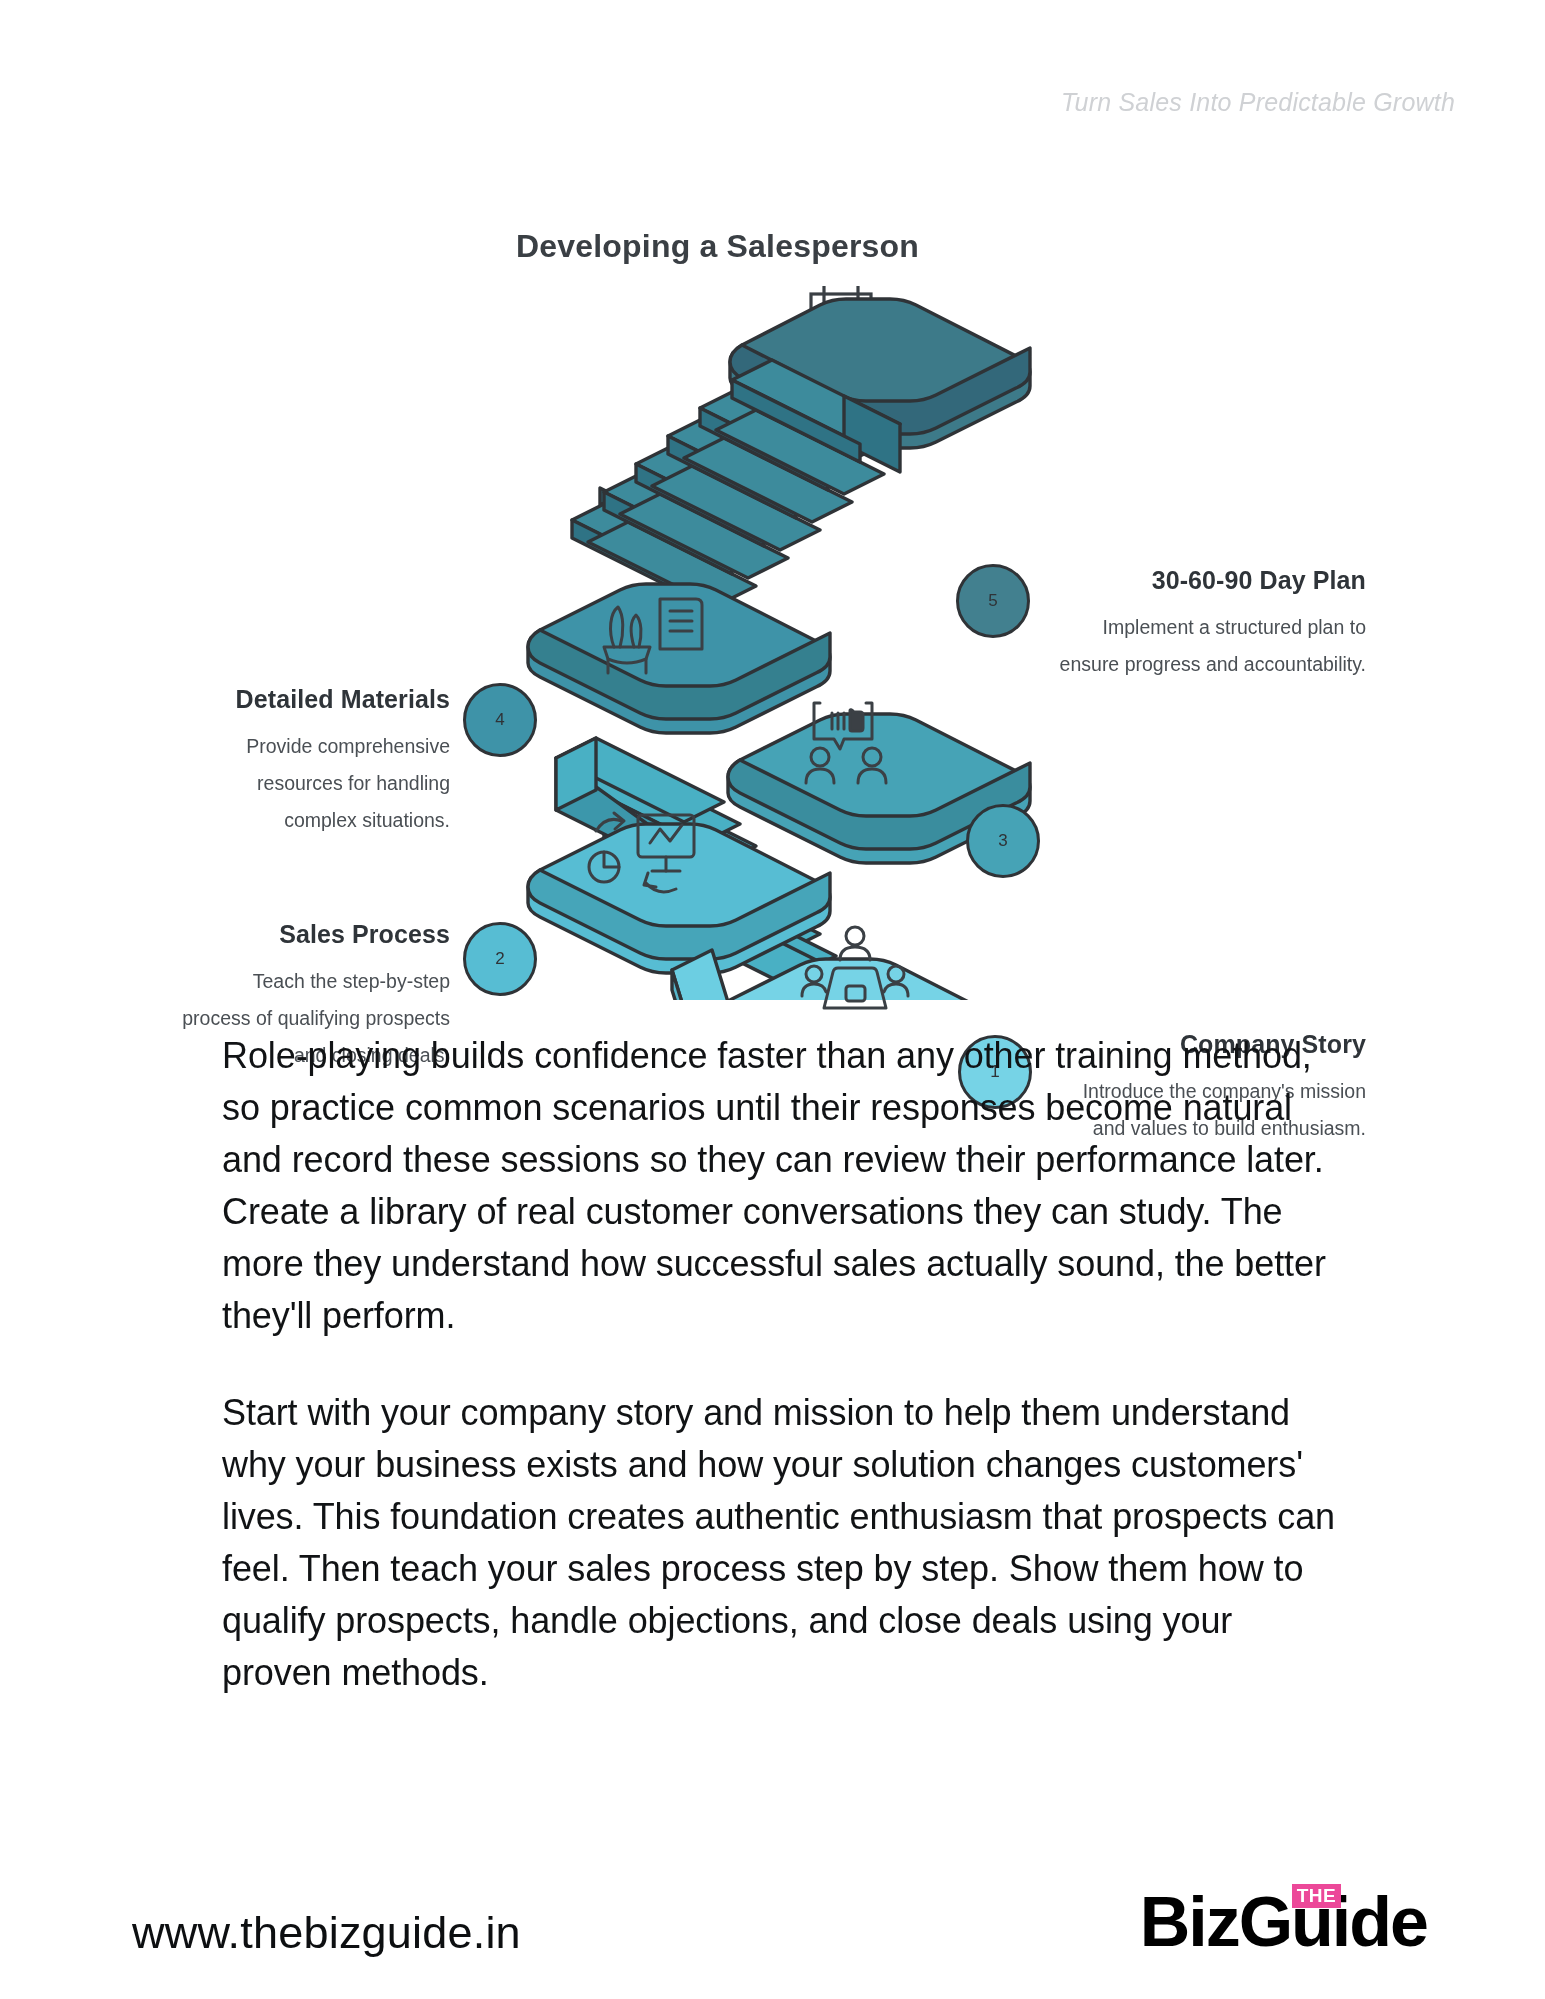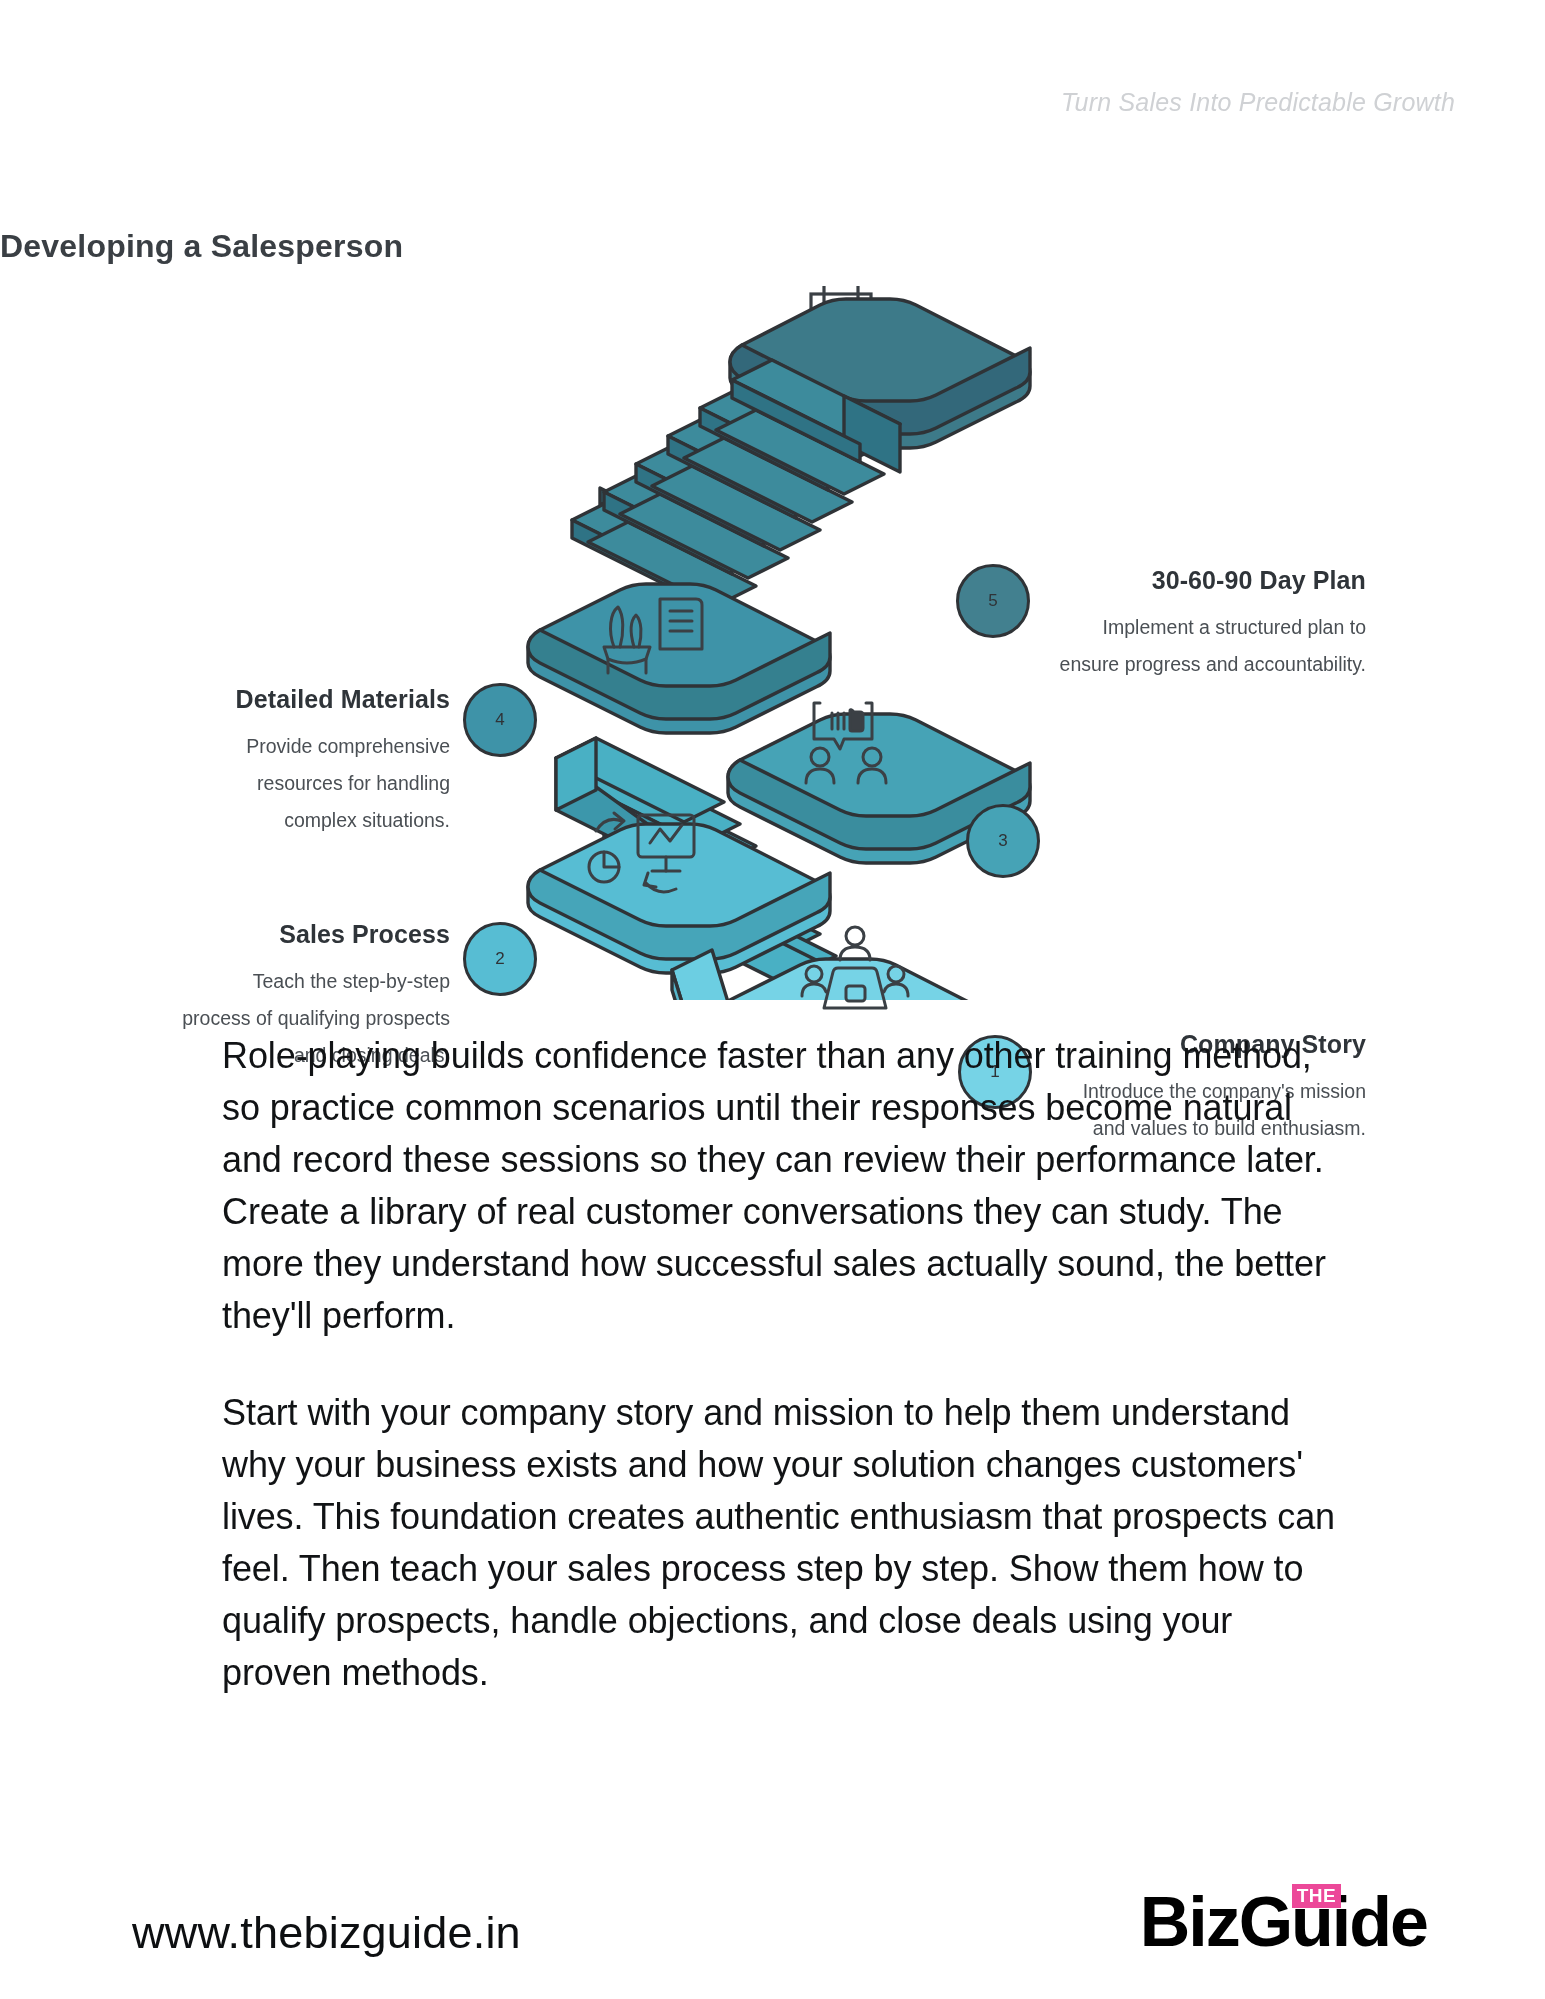--- a/index.html
+++ b/index.html
@@ -15,21 +15,21 @@
   .page-header {
     position: absolute; top: 88px; right: 90px;
     font-style: italic; font-size: 25px; letter-spacing: .2px;
     color: #cfd1d4; white-space: nowrap;
   }
 
   
   .infographic { position: absolute; top: 190px; left: 0; width: 1545px; height: 810px; }
   .graphic-title {
     position: absolute; top: 38px; left: 0; width: 1545px;
-    font-size: 32px; font-weight: bold;
+    text-align: center; font-size: 32px; font-weight: bold;
     color: #3a3f44; letter-spacing: .2px;
   }
   .graphic-title-shift { padding-right: 110px; }
 
   .cal-icon { position: absolute; left: 806px; top: 92px; }
 
   .stage-svg { position: absolute; left: 0; top: 0; }
 
   
   .num-circle {

